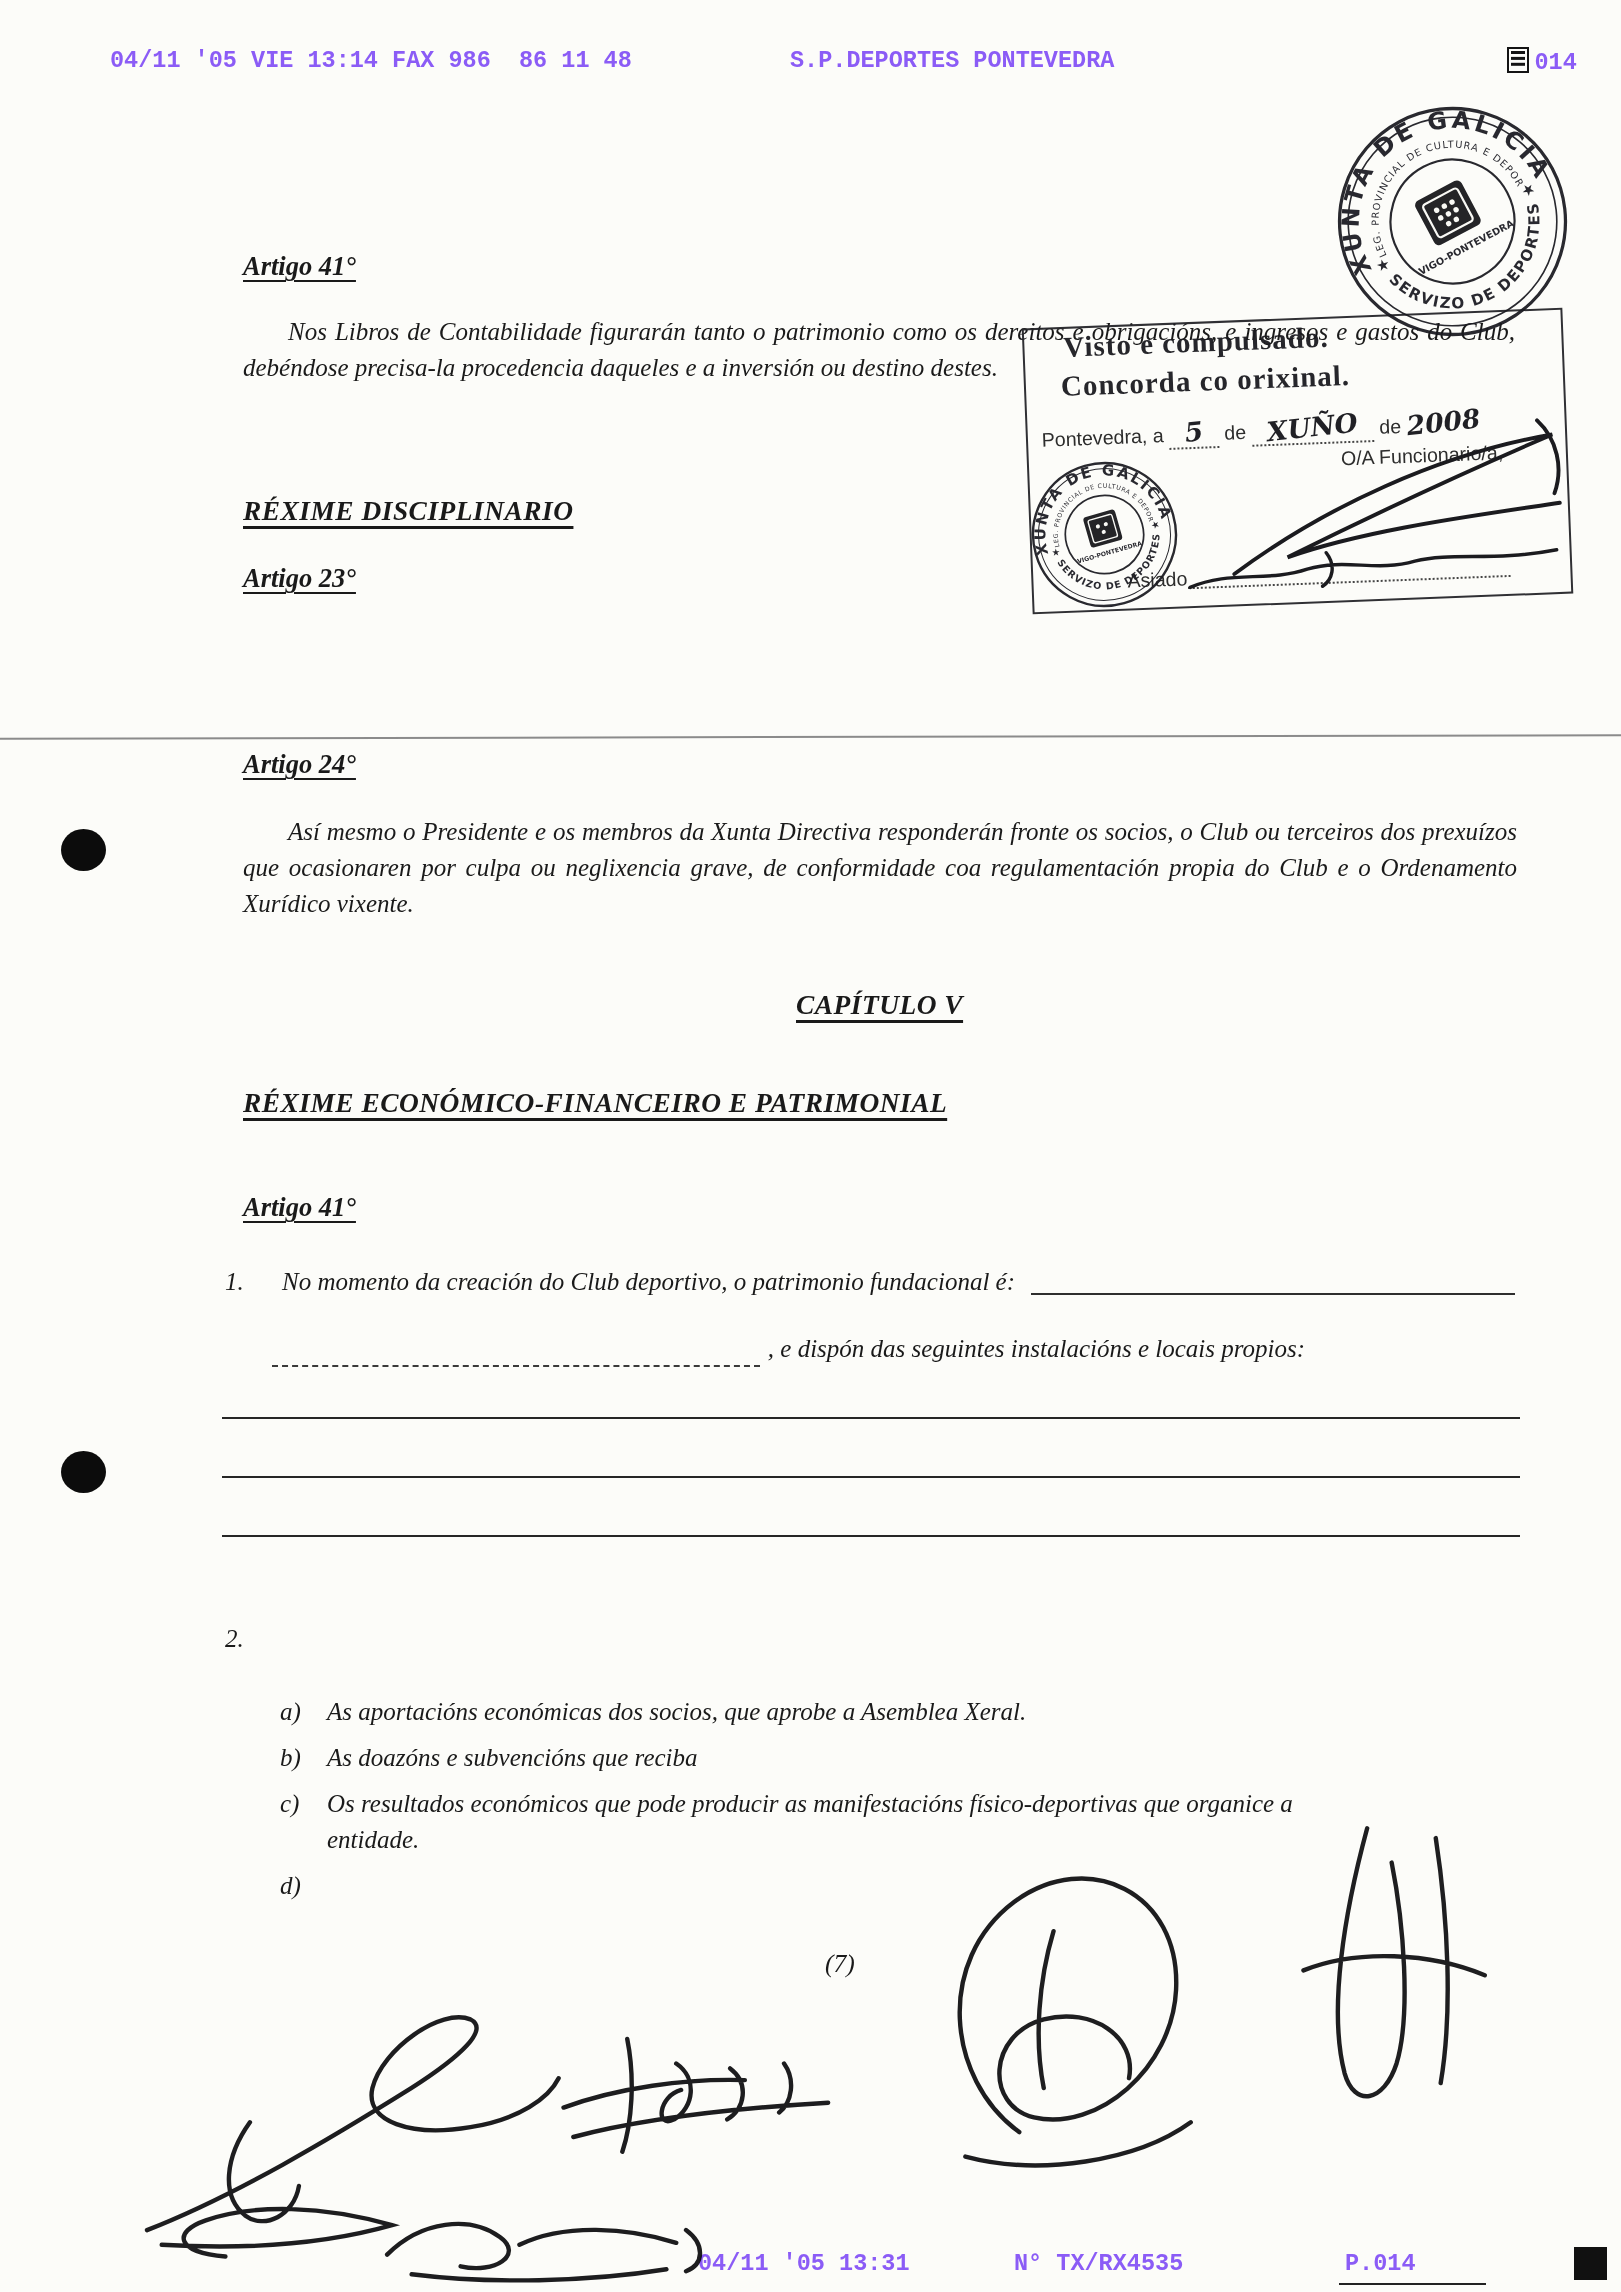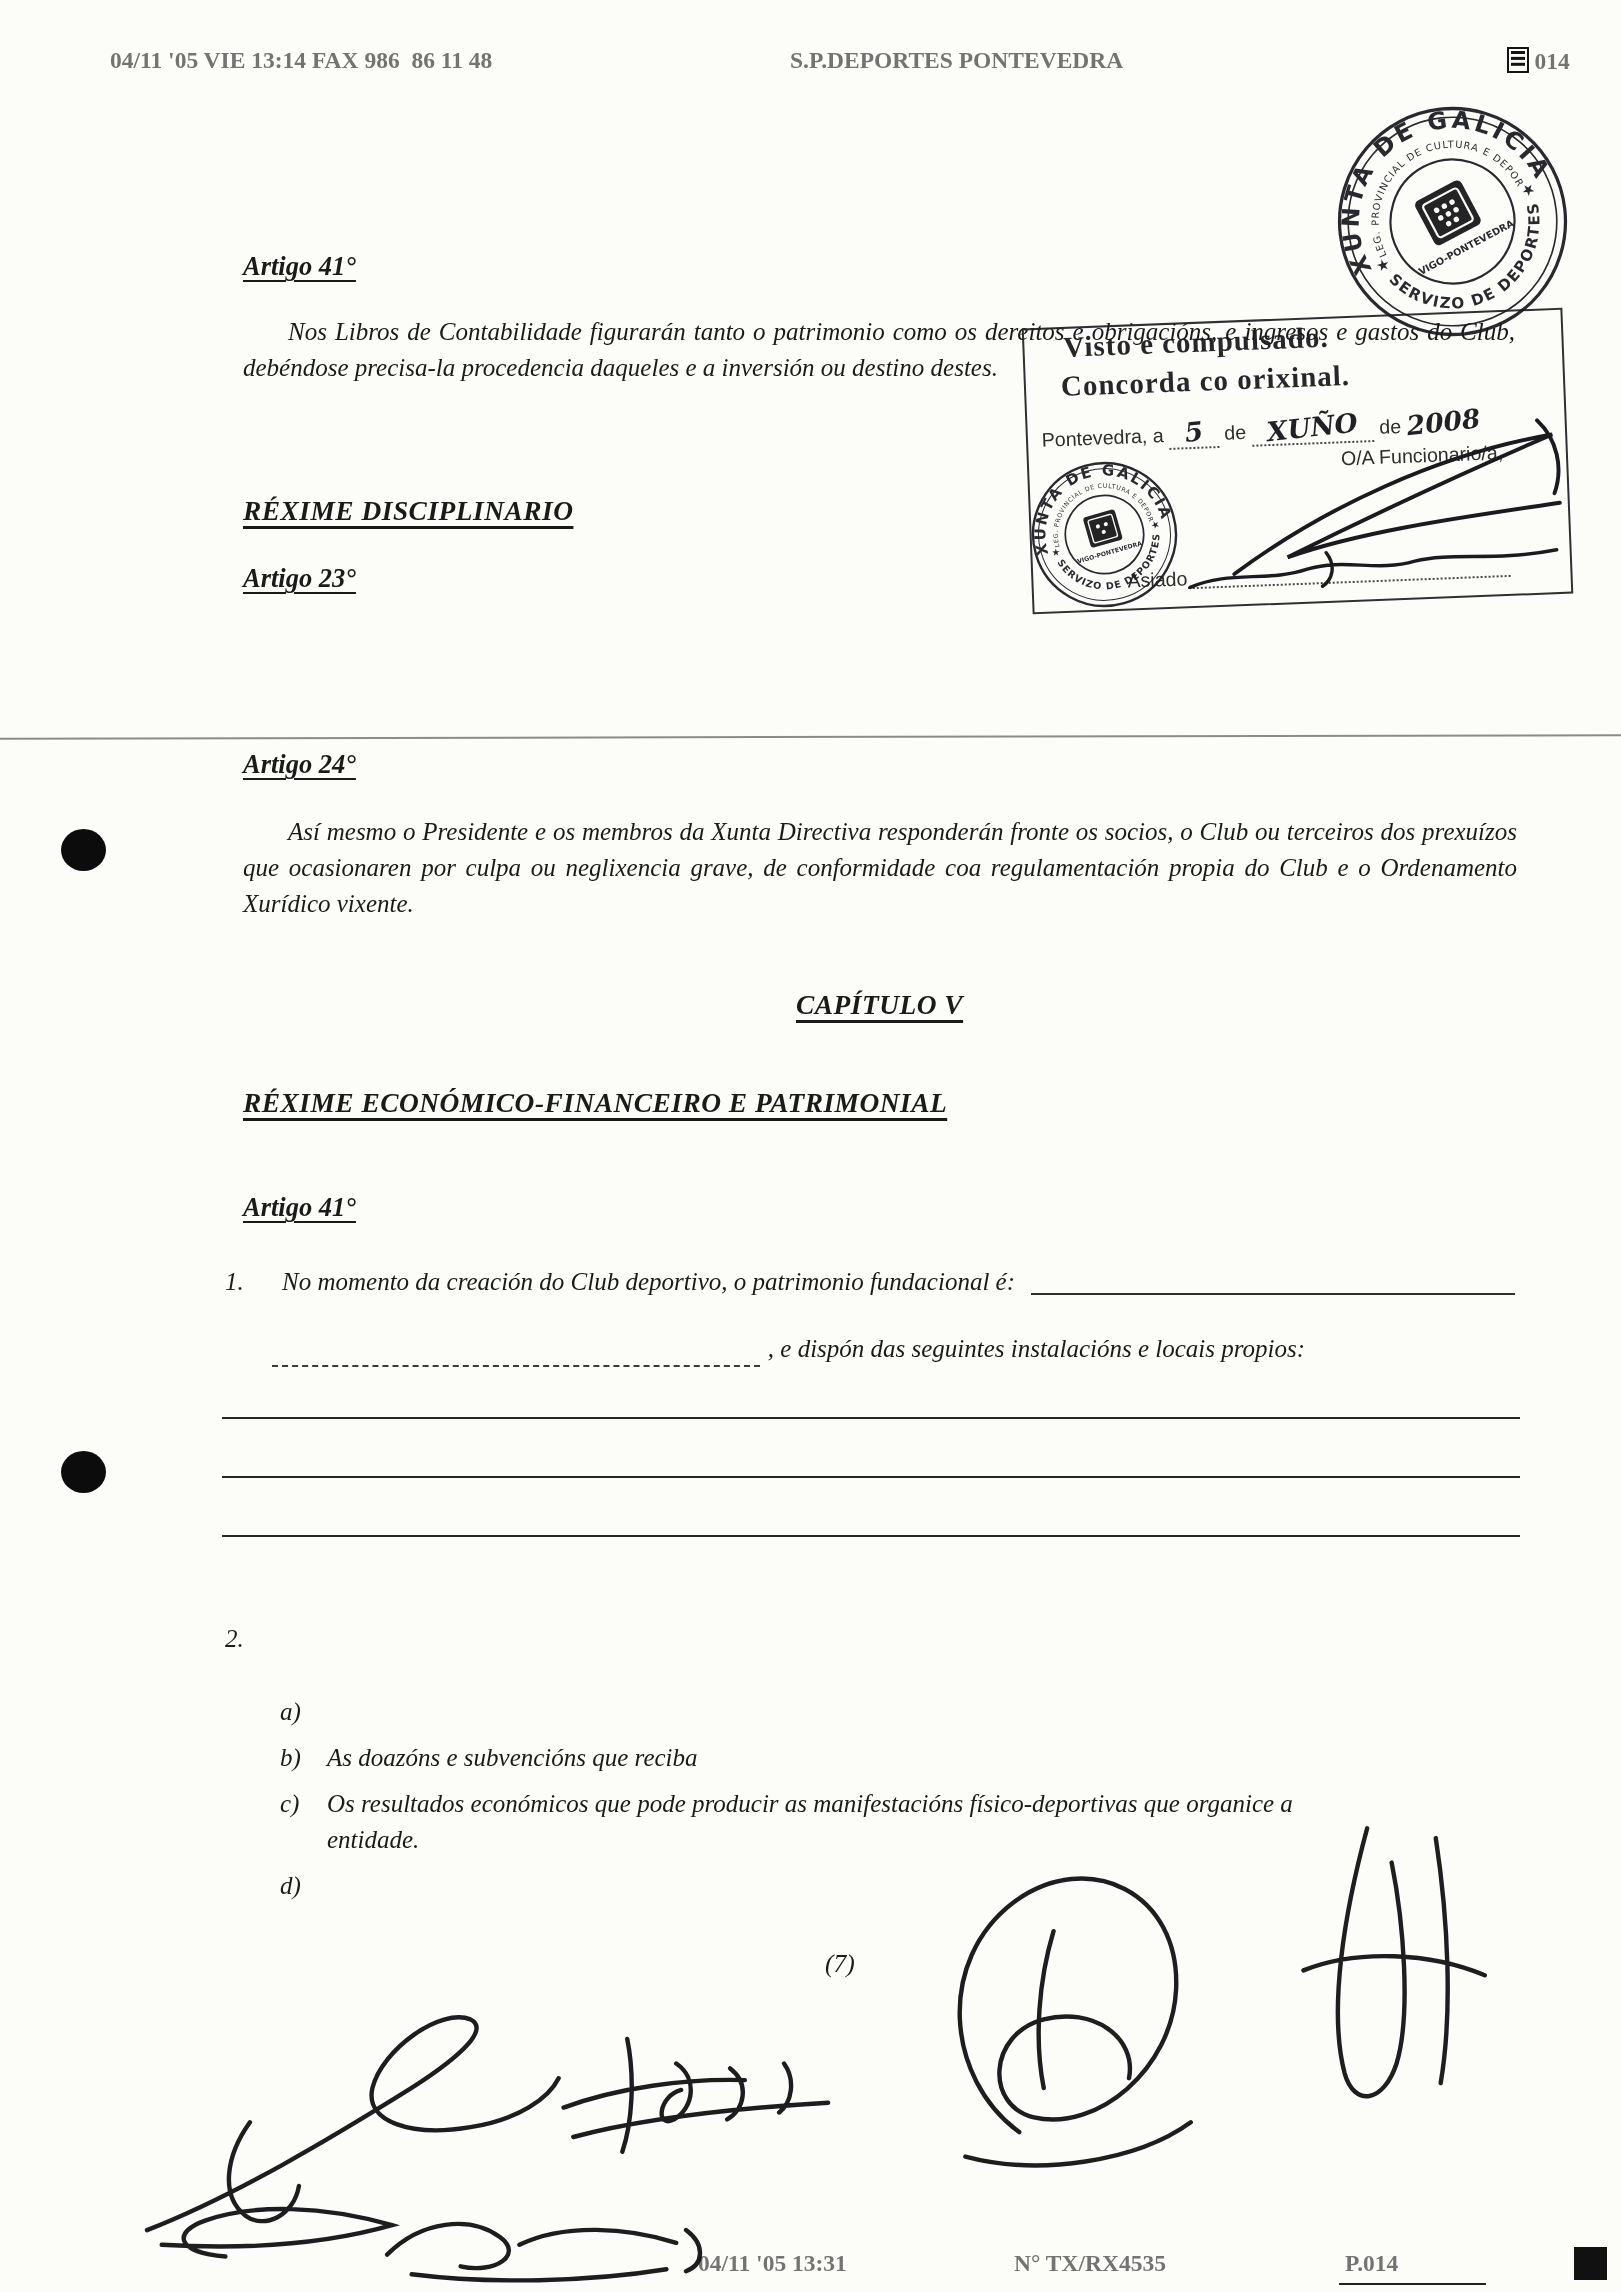--- a/index.html
+++ b/index.html
@@ -1,20 +1,20 @@
 <!DOCTYPE html>
 <html><head>
 <meta charset="utf-8">
 <style>
   *{box-sizing:border-box;margin:0;padding:0}
   body{margin:0;background:#8a8a8a;display:flex;justify-content:center}
   .page{position:relative;width:1621px;height:2293px;background:#fcfcf9;overflow:hidden;
         font-family:"Liberation Serif",serif;color:#1a1a1a}
   .abs{position:absolute}
-  .mono{font-family:Liberation Serif, serif;font-weight:700;color:#737373}
+  .mono{font-family:Liberation Mono, monospace;font-weight:700;color:#8b5cf6}
   .fh{font-size:23.5px;white-space:pre}
   .fax-icon{display:inline-block;width:21.6px;height:25.5px;border:2.5px solid #141414;margin-right:5.9px;
             vertical-align:-3.9px;position:relative;overflow:hidden}
   .fax-icon::after{content:"";position:absolute;left:2px;top:2px;width:13.7px;height:2.9px;background:#141414;box-shadow:0 5.9px 0 #141414,0 11.8px 0 #141414}
   .h-art{font-style:italic;font-weight:700;font-size:26.5px;text-decoration:underline;
          text-underline-offset:4.9px;text-decoration-thickness:2px}
   .h-sec{font-style:italic;font-weight:700;font-size:27.4px;letter-spacing:0.5px;text-decoration:underline;
          text-underline-offset:5.9px;text-decoration-thickness:2.5px}
   .para{font-style:italic;font-size:25px;line-height:1.43;text-align:justify;text-indent:45px}
   .item-row{display:flex;font-style:italic;font-size:25px;line-height:1.42}
@@ -162,20 +162,21 @@
 
   <div class="abs hole" style="left:61px;top:1451px"></div>
 
   <div class="abs item-row" style="left:225px;top:1621px;width:1296px">
     <span class="item-num">2.</span>
   </div>
 
   <div class="abs" style="left:280px;top:1694px;width:1251px">
     <div class="list-item">
       <span class="list-label">a)</span>
+      <span>As aportacións económicas dos socios, que aprobe a Asemblea Xeral.</span>
     </div>
     <div class="list-item">
       <span class="list-label">b)</span>
       <span>As doazóns e subvencións que reciba</span>
     </div>
     <div class="list-item">
       <span class="list-label">c)</span>
       <span style="max-width:1059px">Os resultados económicos que pode producir as manifestacións físico-deportivas que organice a entidade.</span>
     </div>
     <div class="list-item" style="margin-top:5.9px">

